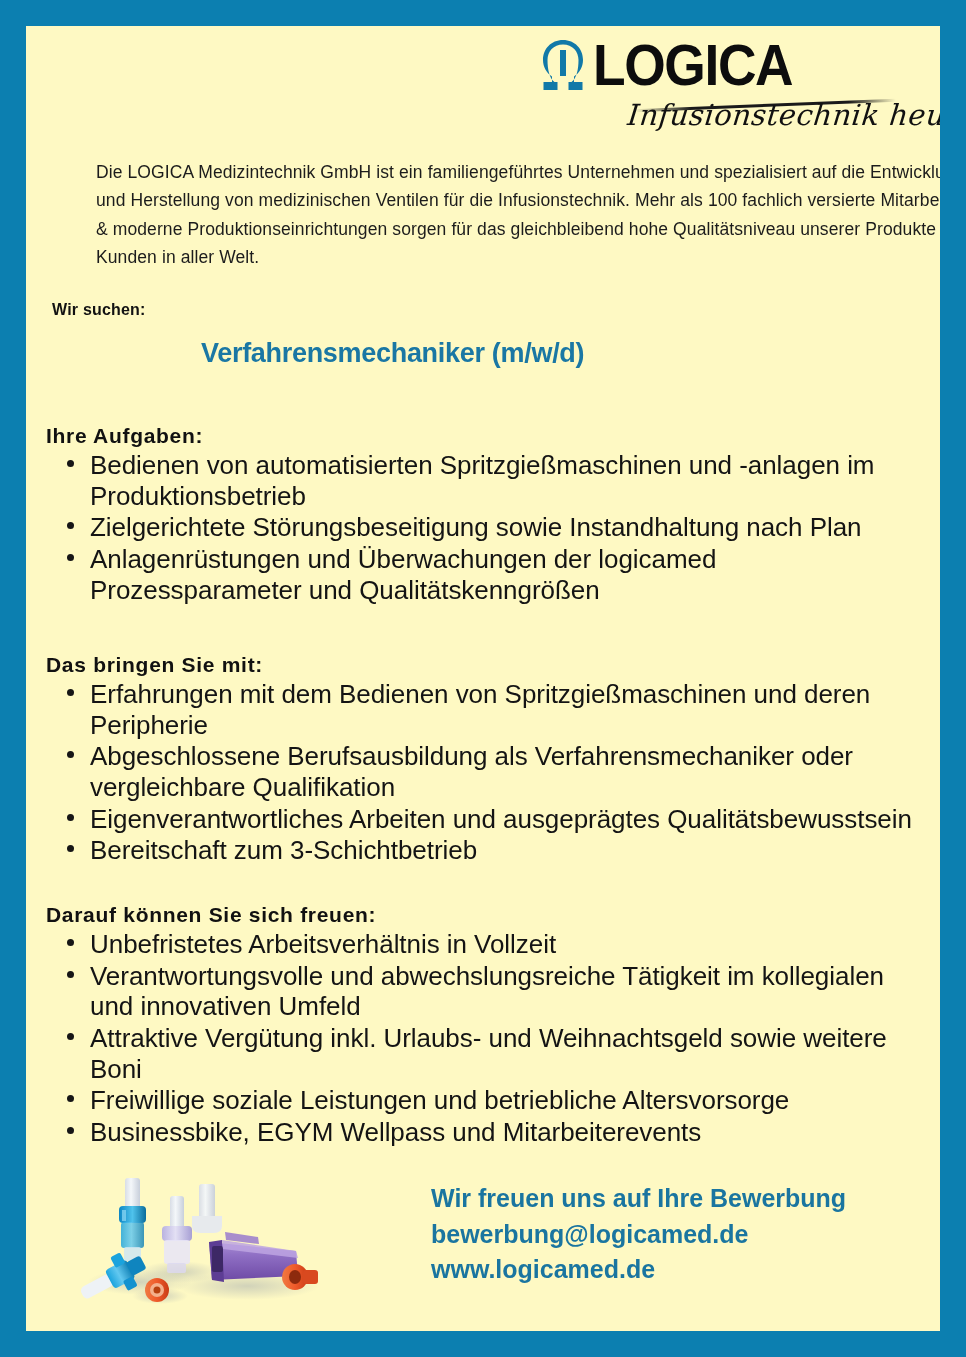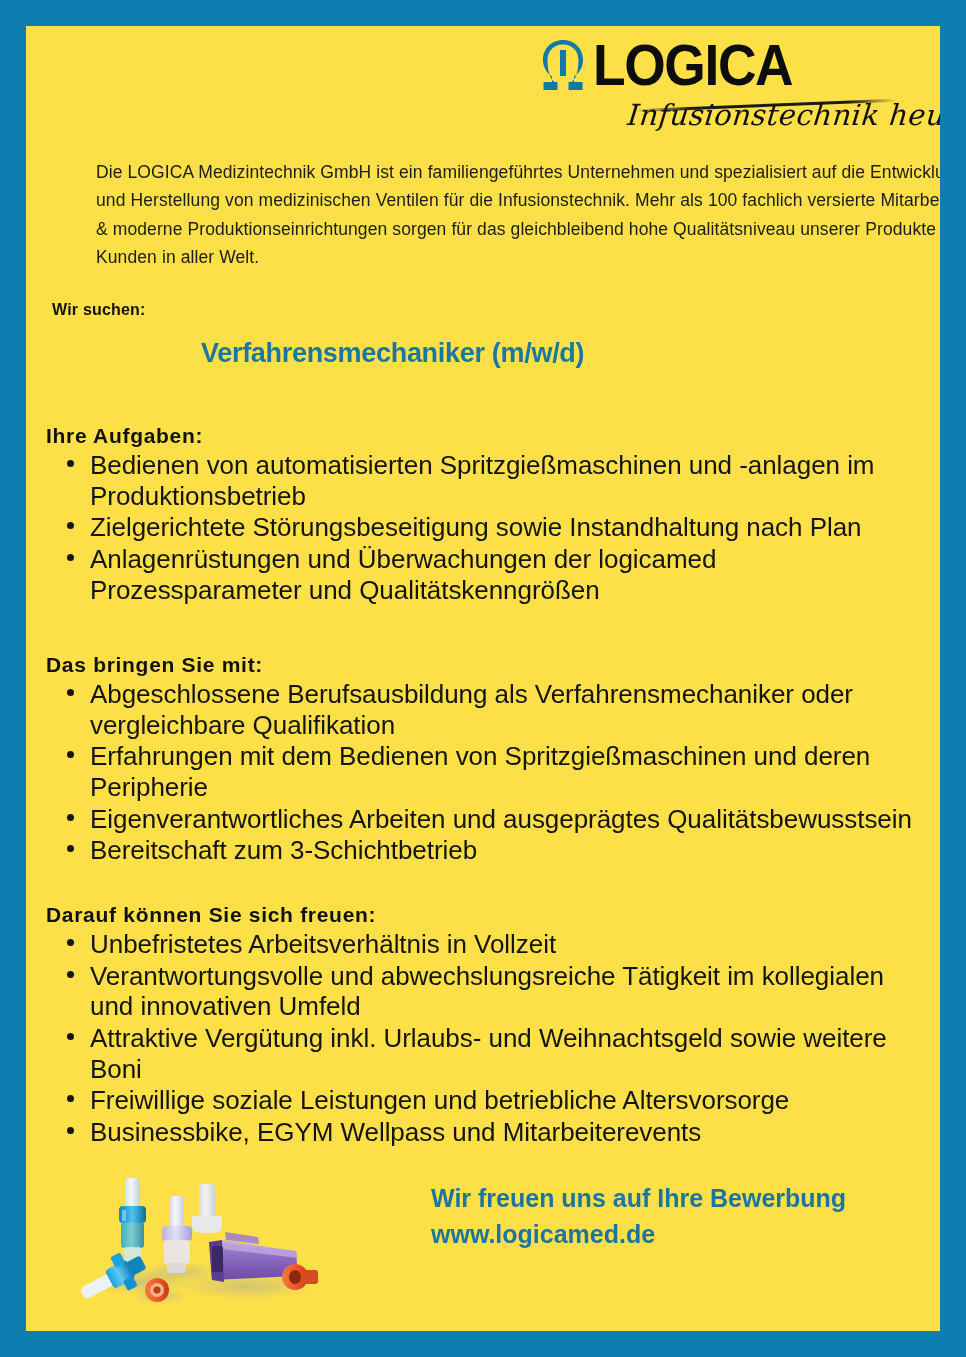--- a/index.html
+++ b/index.html
@@ -22,21 +22,21 @@
     box-sizing: border-box;
     background: #0c7fb0;
     overflow: hidden;
   }
   #sheet {
     position: absolute;
     left: 26px;
     top: 26px;
     right: 26px;
     bottom: 26px;
-    background: #fde047;
+    background: #fef9c3;
     overflow: hidden;
   }
 
   
   .logo-block {
     position: absolute;
     left: 500px;
     top: 8px;
     width: 380px;
     height: 120px;
@@ -220,22 +220,22 @@
       <ul class="bullets">
         <li>Bedienen von automatisierten Spritzgießmaschinen und -anlagen im Produktionsbetrieb</li>
         <li>Zielgerichtete Störungsbeseitigung sowie Instandhaltung nach Plan</li>
         <li>Anlagenrüstungen und Überwachungen der logicamed Prozessparameter und Qualitätskenngrößen</li>
       </ul>
     </div>
 
     <div class="section" id="sec-mitbringen">
       <div class="section-title">Das bringen Sie mit:</div>
       <ul class="bullets">
+        <li>Erfahrungen mit dem Bedienen von Spritzgießmaschinen und deren Peripherie</li>
         <li>Abgeschlossene Berufsausbildung als Verfahrensmechaniker oder vergleichbare Qualifikation</li>
-        <li>Erfahrungen mit dem Bedienen von Spritzgießmaschinen und deren Peripherie</li>
         <li>Eigenverantwortliches Arbeiten und ausgeprägtes Qualitätsbewusstsein</li>
         <li>Bereitschaft zum 3-Schichtbetrieb</li>
       </ul>
     </div>
 
     <div class="section" id="sec-freuen">
       <div class="section-title">Darauf können Sie sich freuen:</div>
       <ul class="bullets">
         <li>Unbefristetes Arbeitsverhältnis in Vollzeit</li>
         <li>Verantwortungsvolle und abwechslungsreiche Tätigkeit im kollegialen und innovativen Umfeld</li>
@@ -332,17 +332,18 @@
 
       <g>
         <ellipse cx="95" cy="136" rx="12" ry="12" fill="url(#gOrange)"></ellipse>
         <ellipse cx="95" cy="136" rx="7" ry="7" fill="#f3b08c"></ellipse>
         <ellipse cx="95" cy="136" rx="3.5" ry="3.5" fill="#b8400f"></ellipse>
       </g>
     </svg>
 
     <div class="footer-contact">
       <div>Wir freuen uns auf Ihre Bewerbung</div>
+      <div>bewerbung@logicamed.de</div>
       <div>www.logicamed.de</div>
     </div>
 
   </div>
 </div>
 
 </body></html>

